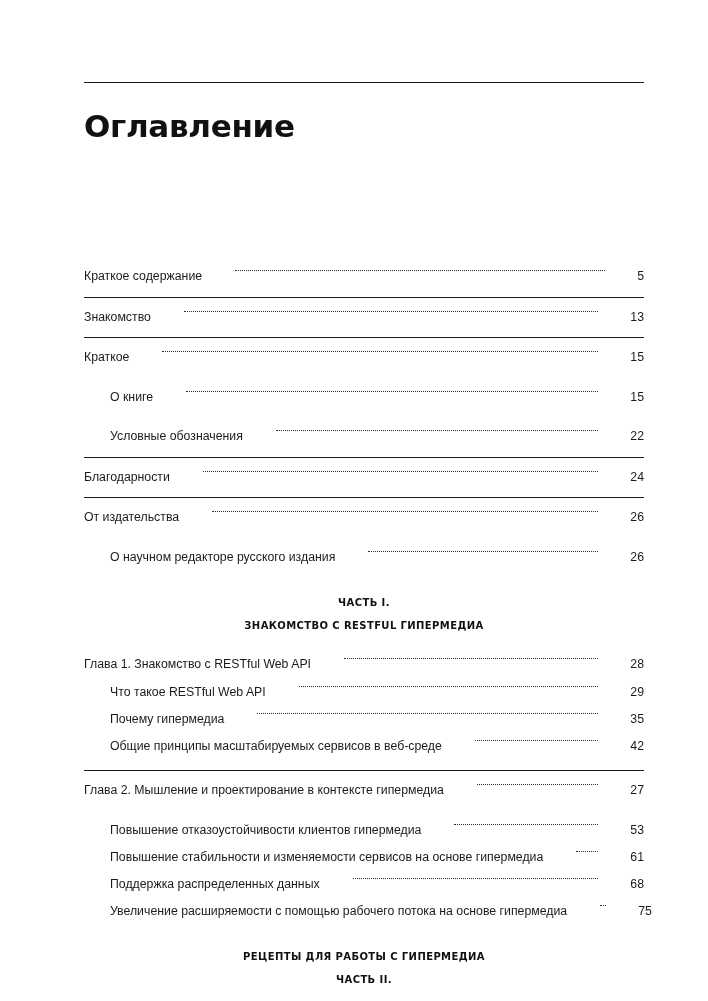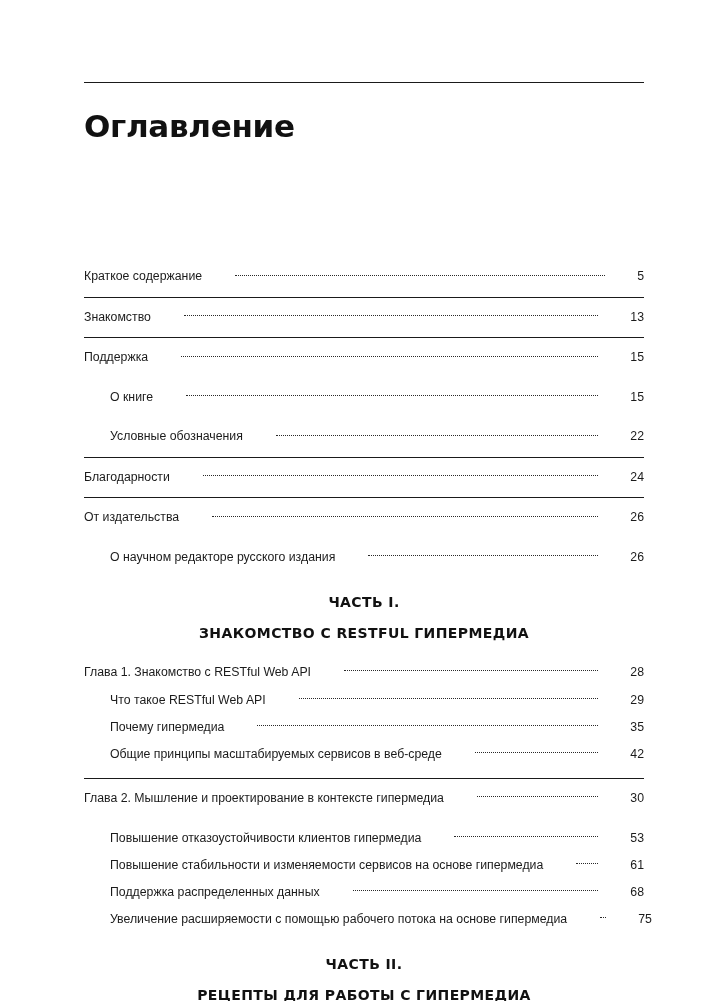--- a/index.html
+++ b/index.html
@@ -43,21 +43,21 @@
     padding: 0;
     line-height: 1.1;
     color: #111111;
   }
   .toc {
     margin-top: 126px;
   }
   
   .row {
     display: flex;
-    align-items: center;
+    align-items: flex-start;
     font-size: 12.3px;
     line-height: 15px;
     color: #1b1b1b;
     margin: 0;
     padding: 0;
     gap: 30px;
   }
   .row .label {
     white-space: nowrap;
   }
@@ -87,24 +87,24 @@
     background: #1a1a1a;
     margin: 0 0 0 0;
   }
   .sep-gap-top { margin-top: 2px; }
 
   
   .part {
     text-align: center;
     font-family: "DejaVu Sans", sans-serif;
     font-weight: bold;
-    font-size: 14px;
+    font-size: 10px;
     letter-spacing: 0.4px;
     line-height: 19px;
-    margin: 12px;
+    margin: 4px;
     color: #111111;
     text-transform: uppercase;
   }
   .part-wrap { margin: 28px 0 22px 0; }
 
   .chapter-row { margin-bottom: 13px; }
 
   .group { margin-bottom: 0; }
   .spacer-12 { height: 12px; }
   .spacer-16 { height: 16px; }
@@ -139,21 +139,21 @@
 
         <div class="row">
           <span class="label">Знакомство</span>
           <span class="leader"></span>
           <span class="page-num">13</span>
         </div>
         <div class="sep"></div>
         <div class="spacer-12"></div>
 
         <div class="row">
-          <span class="label">Поддержка</span>
+          <span class="label">Краткое</span>
           <span class="leader"></span>
           <span class="page-num">15</span>
         </div>
         <div class="spacer-12"></div>
 
         <div class="row sub1">
           <span class="label">О книге</span>
           <span class="leader"></span>
           <span class="page-num">15</span>
         </div>
@@ -223,21 +223,21 @@
       </div>
 
       <div class="spacer-16"></div>
       <div class="rule-block"></div>
       <div class="spacer-12"></div>
 
       <div class="group">
         <div class="row chapter-row">
           <span class="label"><span class="bold">Глава 2.</span> <span>Мышление и проектирование в контексте гипермедиа</span></span>
           <span class="leader"></span>
-          <span class="page-num">30</span>
+          <span class="page-num">27</span>
         </div>
 
         <div class="spacer-12"></div>
 
         <div class="row sub2">
           <span class="label">Повышение отказоустойчивости клиентов гипермедиа</span>
           <span class="leader"></span>
           <span class="page-num">53</span>
         </div>
         <div class="spacer-12"></div>
@@ -257,19 +257,19 @@
         <div class="spacer-12"></div>
 
         <div class="row sub2">
           <span class="label">Увеличение расширяемости с помощью рабочего потока на основе гипермедиа</span>
           <span class="leader"></span>
           <span class="page-num">75</span>
         </div>
       </div>
 
       <div class="part-wrap">
+        <div class="part">РЕЦЕПТЫ ДЛЯ РАБОТЫ С ГИПЕРМЕДИА</div>
         <div class="part">ЧАСТЬ II.</div>
-        <div class="part">РЕЦЕПТЫ ДЛЯ РАБОТЫ С ГИПЕРМЕДИА</div>
       </div>
 
     </div>
   </div>
 </div>
 
 </body></html>

